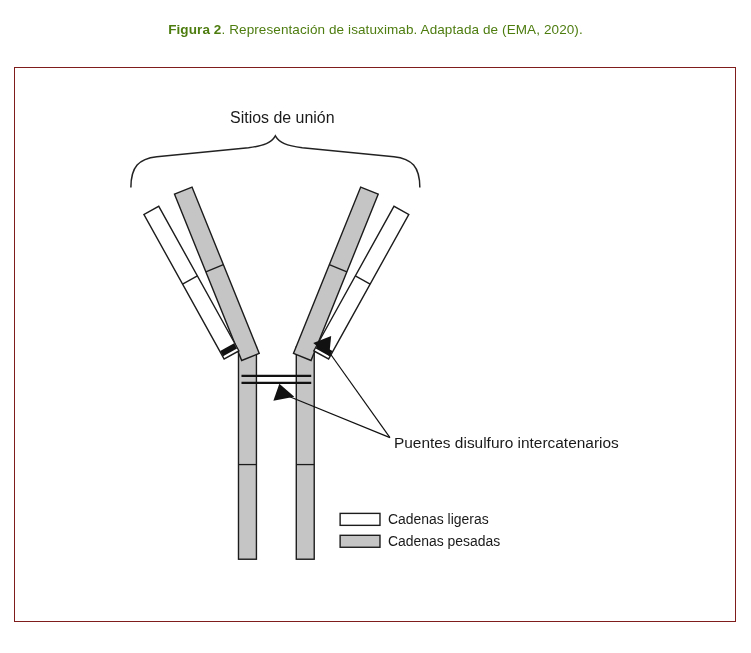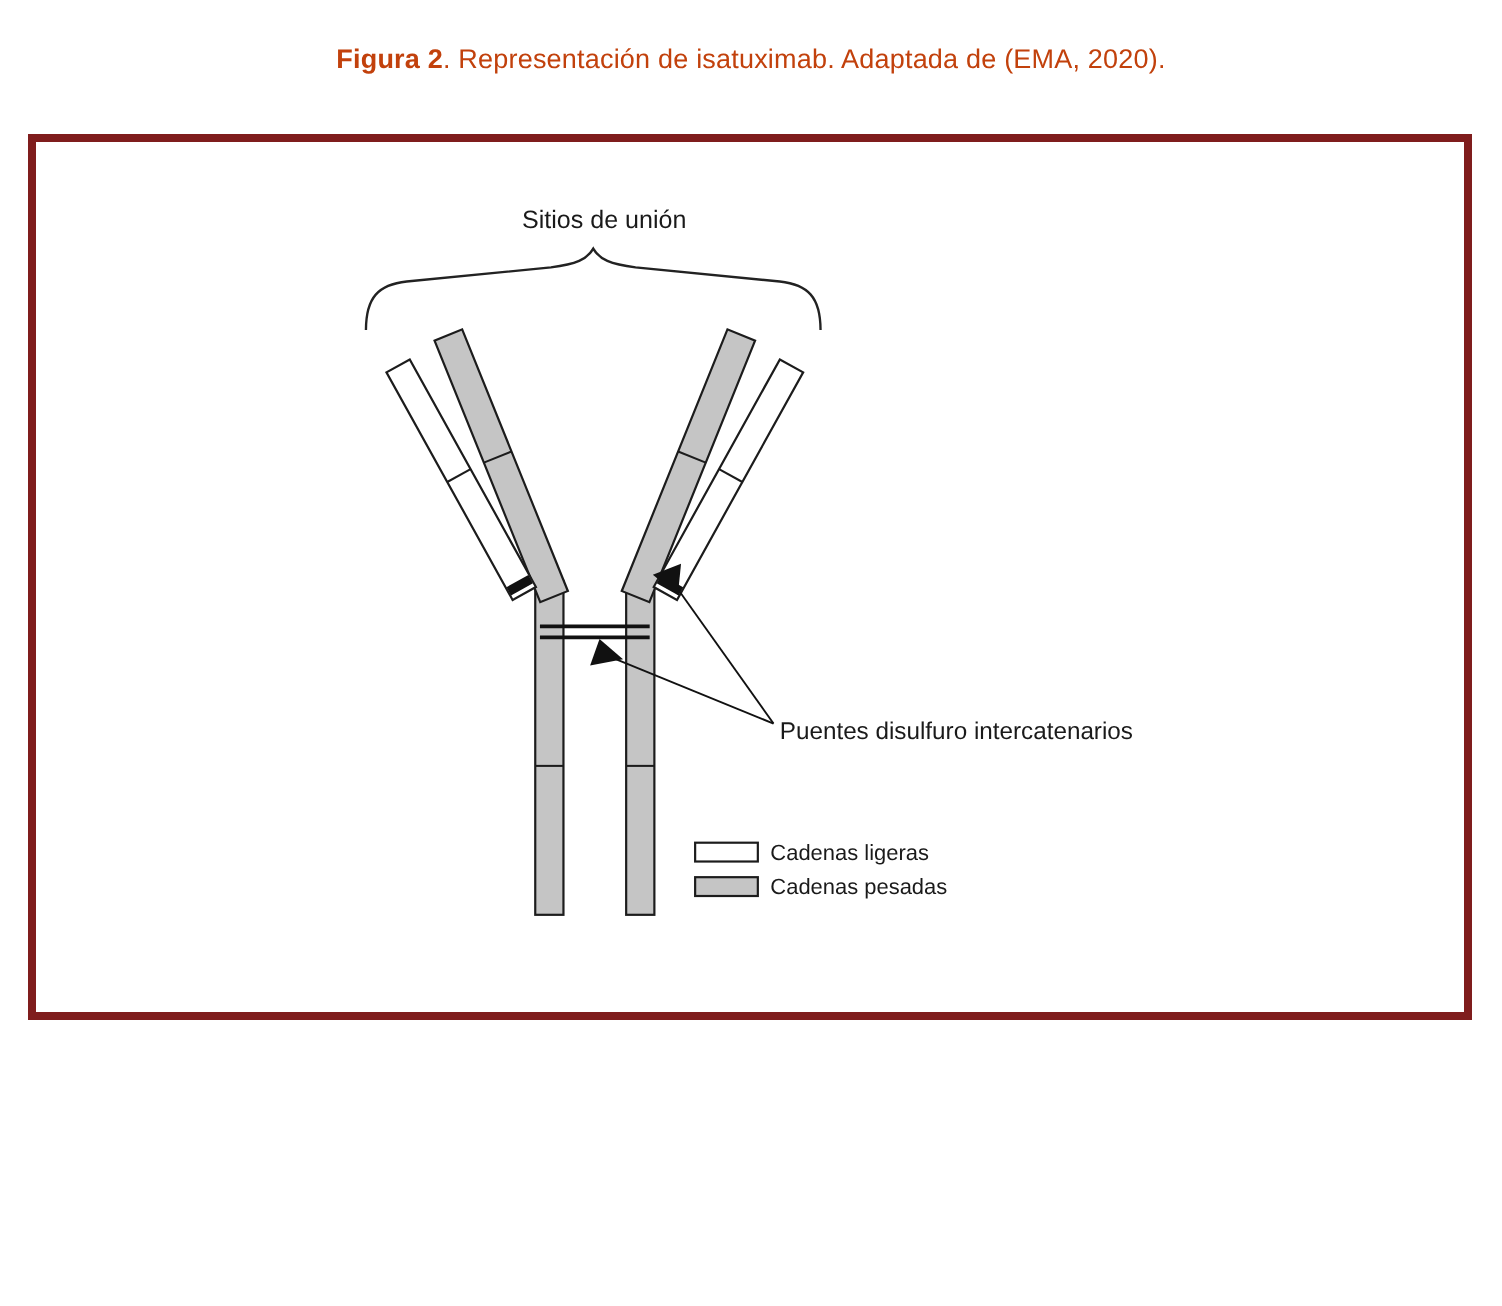--- a/index.html
+++ b/index.html
@@ -12,31 +12,31 @@
     position: relative;
     overflow: hidden;
   }
   .caption {
     position: absolute;
     top: 22px;
     left: 0;
     width: 100%;
     text-align: center;
     font-size: 13.5px;
-    color: #c2410c;
+    color: #4d7c0f;
     letter-spacing: 0.1px;
   }
   .caption-bold { font-weight: bold; }
   .panel {
     position: absolute;
     left: 14px;
     top: 67px;
     width: 722px;
-    height: 443px;
-    border: 4px solid #7f1d1d;
+    height: 555px;
+    border: 1px solid #7f1d1d;
     background: #ffffff;
     box-sizing: border-box;
   }
   .panel svg {
     position: absolute;
     left: 0; top: 0;
     width: 100%;
     height: 100%;
   }
   svg text {

